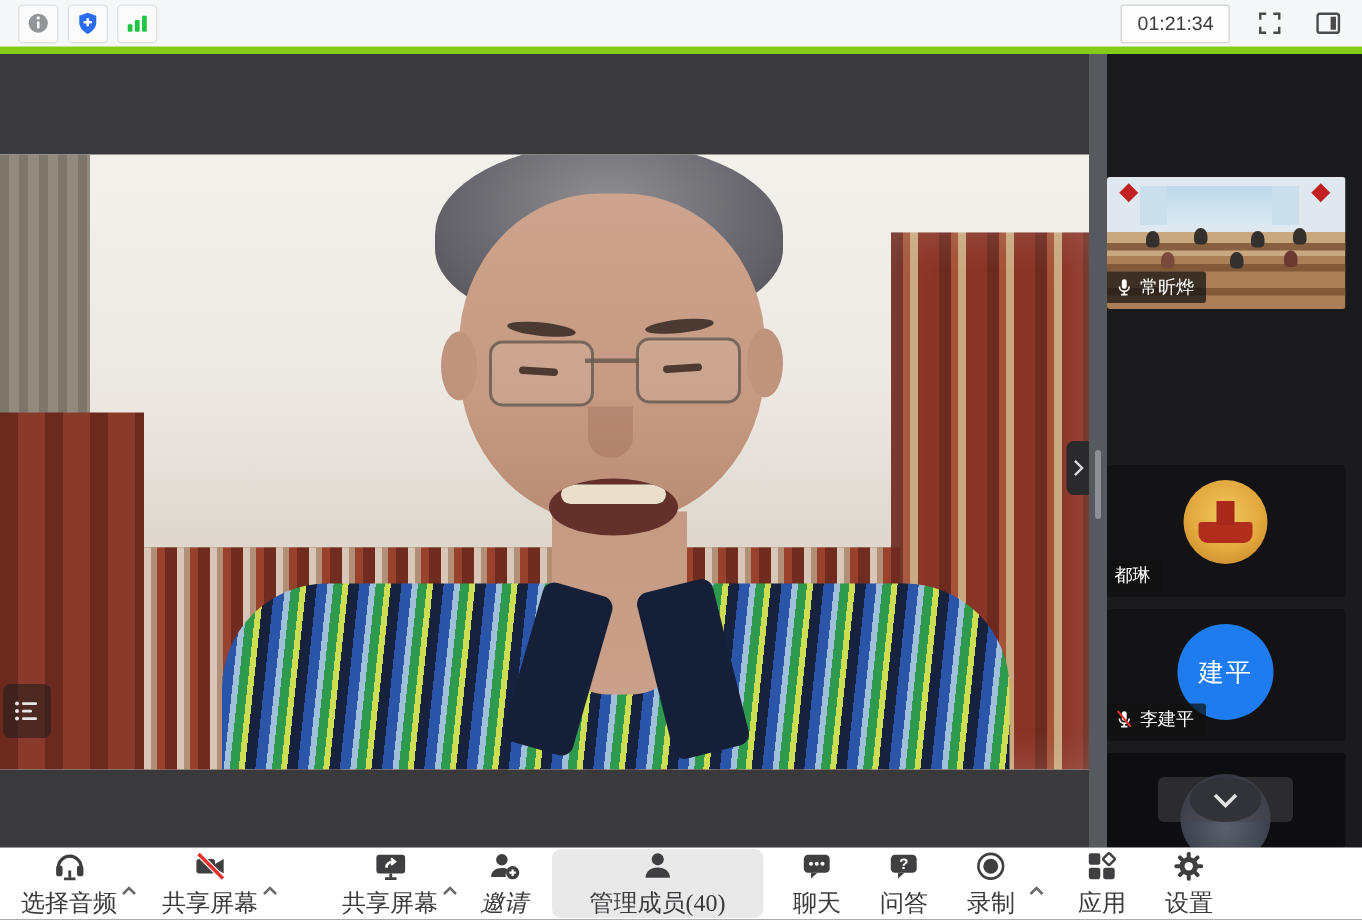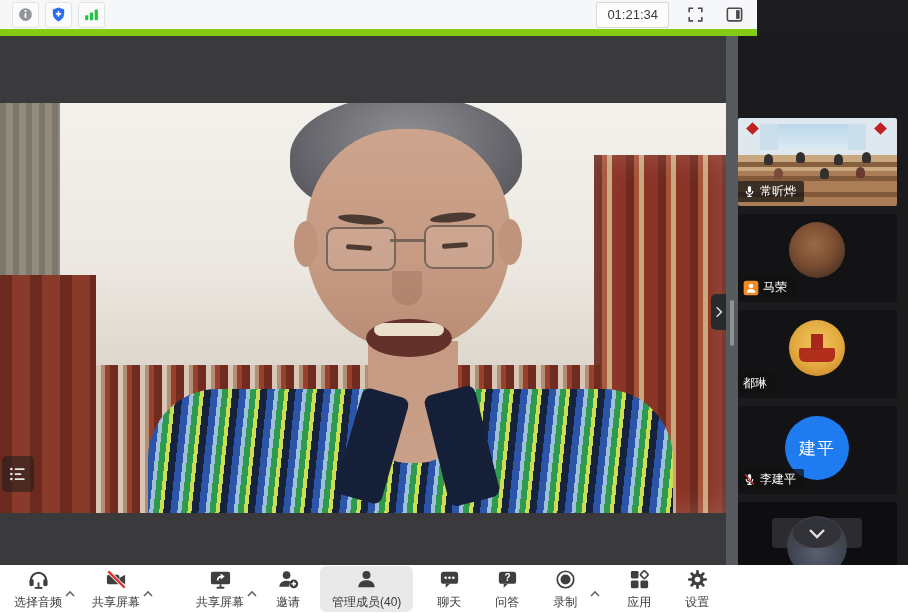--- a/index.html
+++ b/index.html
@@ -1,20 +1,20 @@
 <!DOCTYPE html>
 <html><head>
 <meta charset="utf-8">
 <style>
   html,body{margin:0;padding:0;background:#dfe1e4;}
   body{width:908px;height:613px;overflow:hidden;font-family:"Liberation Sans","DejaVu Sans",sans-serif;-webkit-font-smoothing:antialiased;}
   .app{position:relative;width:908px;height:613px;background:#1c1c1e;}
 
   
-  .topbar{position:absolute;top:0;left:0;width:757px;height:36px;background:#f6f7f8;border-bottom:7px solid #84cc16;display:flex;align-items:center;box-sizing:border-box;}
+  .topbar{position:absolute;top:0;left:0;width:908px;height:36px;background:#f6f7f8;border-bottom:5px solid #84cc16;display:flex;align-items:center;box-sizing:border-box;}
   .tb-iconbox{width:25px;height:24px;border:1px solid #e2e3e5;background:#fbfbfc;border-radius:3px;display:flex;align-items:center;justify-content:center;margin-left:6px;}
   .tb-iconbox:first-child{margin-left:12px;}
   .tb-spacer{flex:1;}
   .tb-box{height:24px;border:1px solid #d7d8da;background:#fdfdfd;border-radius:2px;display:flex;align-items:center;padding:0 10px;font-size:13px;color:#3c3c3e;margin-left:13px;white-space:nowrap;}
   .tb-box .bx-ic{display:flex;align-items:center;margin-right:5px;}
   .tb-box .caret{margin-left:7px;display:flex;align-items:center;}
   .tb-plainbtn{width:26px;height:26px;display:flex;align-items:center;justify-content:center;margin-left:13px;}
   .tb-plainbtn.last{margin-right:10px;}
 
   
@@ -82,24 +82,24 @@
   .mini-scene2{position:absolute;inset:0;background:linear-gradient(180deg,#dfe8ee 0 42%,#caa87f 42% 60%,#ab7e57 60% 100%);}
   .mini-scene2 .win{position:absolute;left:40px;top:6px;width:70px;height:26px;background:linear-gradient(180deg,#bcd8ea,#dceaf2);box-shadow:18px 0 0 rgba(188,216,234,.6),-18px 0 0 rgba(188,216,234,.6);}
   .mini-scene2 .dia{position:absolute;top:6px;width:9px;height:9px;background:#c02020;transform:rotate(45deg);}
   .mini-scene2 .dia.l{left:10px;}.mini-scene2 .dia.r{right:12px;}
   .mini-scene2 .desk{position:absolute;left:0;width:159px;height:5px;background:rgba(122,84,52,.85);}
   .mini-scene2 .p{position:absolute;width:9px;height:11px;border-radius:50% 50% 30% 30%;background:#33302e;}
 
   
   .toolbar{position:absolute;left:0;top:565px;width:908px;height:48px;background:#ffffff;display:flex;align-items:center;box-sizing:border-box;padding-left:14px;}
   .tool{display:flex;flex-direction:column;align-items:center;justify-content:center;gap:3px;height:46px;min-width:44px;cursor:default;}
-  .tool-label{font-size:12px;color:#3a3a3c;white-space:nowrap;}
+  .tool-label{font-size:16px;color:#3a3a3c;white-space:nowrap;}
   .tool-caret{display:flex;align-items:flex-start;padding-top:10px;width:16px;justify-content:center;cursor:default;}
-  .tool.active{background:#e9e9ea;border-radius:6px;padding:0 12px;}
-  .m1{margin-right:14px;}.m2{margin-right:40px;}.m3{margin-right:6px;}.m4{margin-right:10px;}.m5{margin-right:14px;}
+  .tool.active{background:#e9e9ea;border-radius:6px;padding:0 25px;font-family:Liberation Serif, serif;}
+  .m1{margin-right:14px;}.m2{margin-right:40px;}.m3{margin-right:6px;}.m4{margin-right:10px;font-style:italic;}.m5{margin-right:14px;}
   .end-spacer{flex:1;}
   .end-btn{margin-right:16px;background:#fff;border:1px solid #f0a0a0;color:#e95454;font-size:14px;border-radius:4px;padding:7px 15px;font-family:inherit;cursor:default;}
   svg{display:block;}
 </style>
 </head>
 <body>
 
 <div class="app">
 
   <div class="topbar">
@@ -240,33 +240,20 @@
                 <rect x="9" y="2" width="6" height="12" rx="3" fill="#fff"></rect>
                 <path d="M6 11a6 6 0 0 0 12 0" stroke="#fff" stroke-width="2" fill="none"></path>
                 <line x1="12" y1="17" x2="12" y2="21" stroke="#fff" stroke-width="2"></line>
                 <line x1="8" y1="21" x2="16" y2="21" stroke="#fff" stroke-width="2"></line>
               </svg>
           </span>
           <span>常昕烨</span>
         </div>
       </div>
 
-      <div class="thumb t3">
-        <div class="avatar av-photo1"></div>
-        <div class="name-chip">
-          <span>
-            <svg width="16" height="16" viewBox="0 0 24 24">
-                <rect x="1" y="1" width="22" height="22" rx="4" fill="#f28b24"></rect>
-                <circle cx="12" cy="9" r="3.4" fill="#fff"></circle>
-                <path d="M5.5 19c0-3.4 2.8-5.4 6.5-5.4s6.5 2 6.5 5.4z" fill="#fff"></path>
-              </svg>
-          </span>
-          <span>马荣</span>
-        </div>
-      </div>
 
       <div class="thumb t4">
         <div class="avatar av-ship">
           <div class="hull"></div>
             <div class="stack"></div>
         </div>
         <div class="name-chip">
           <span>都琳</span>
         </div>
       </div>

